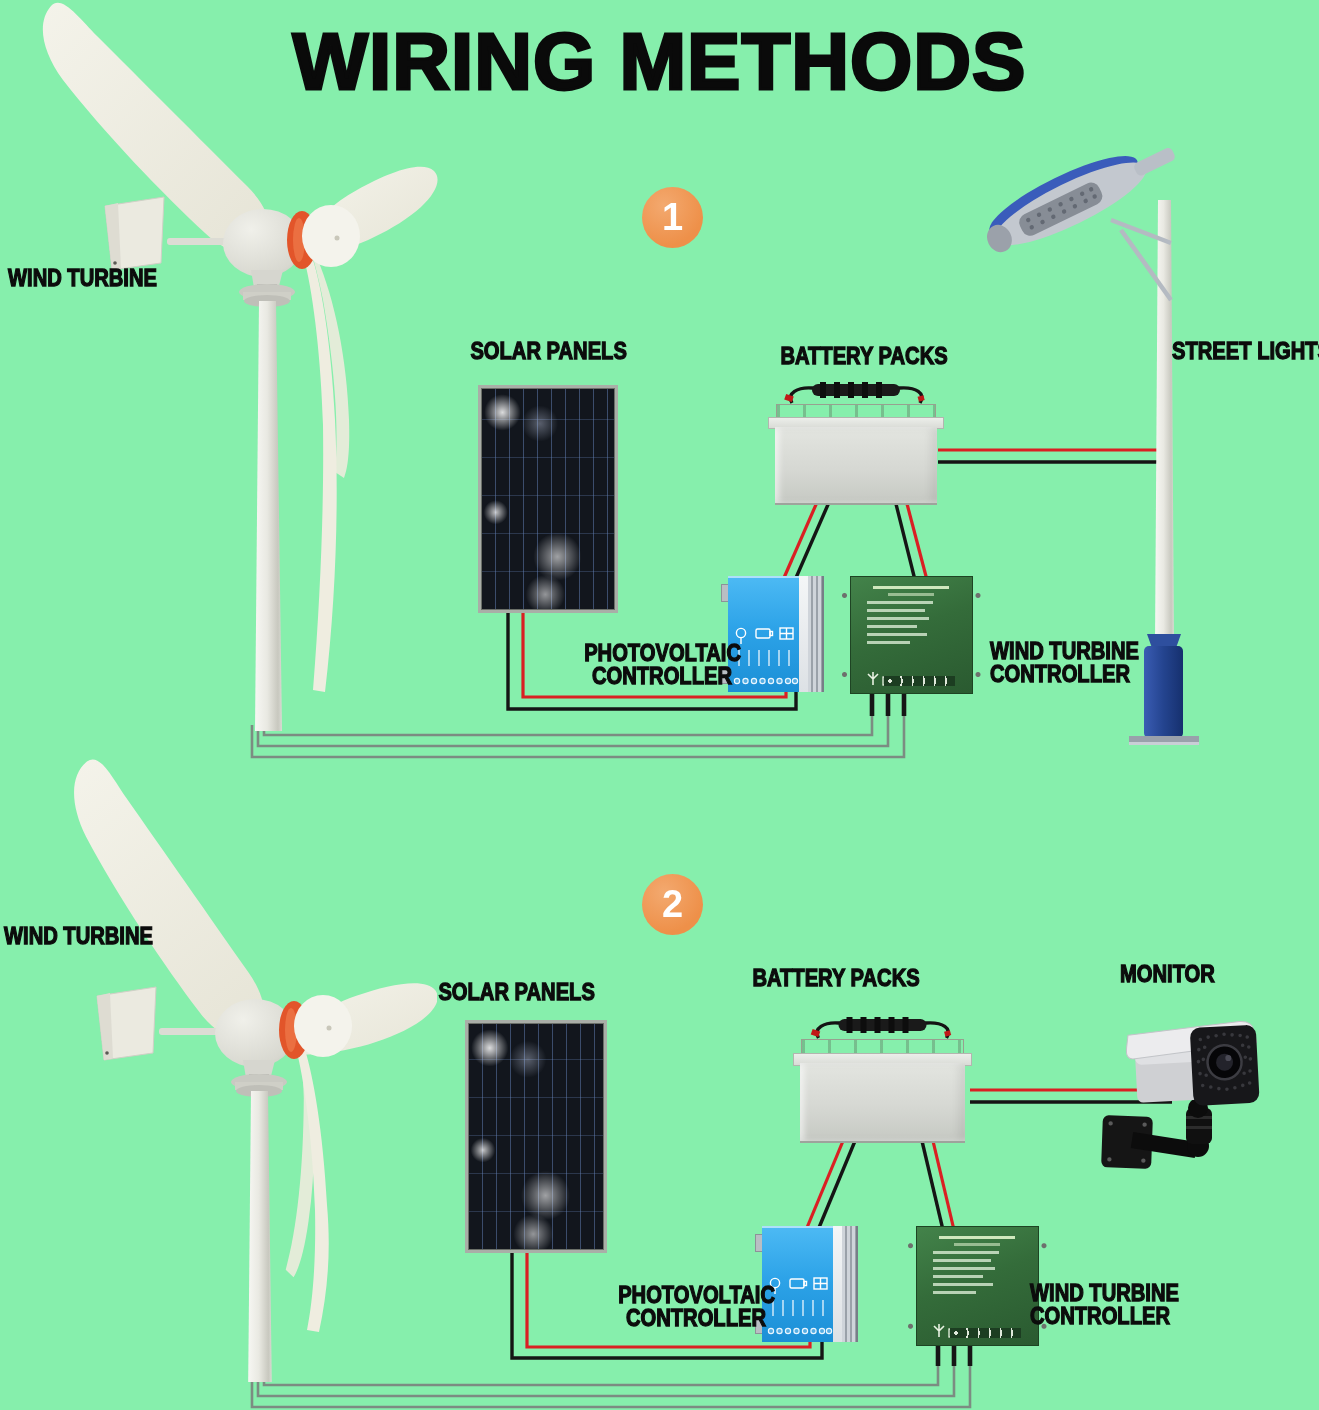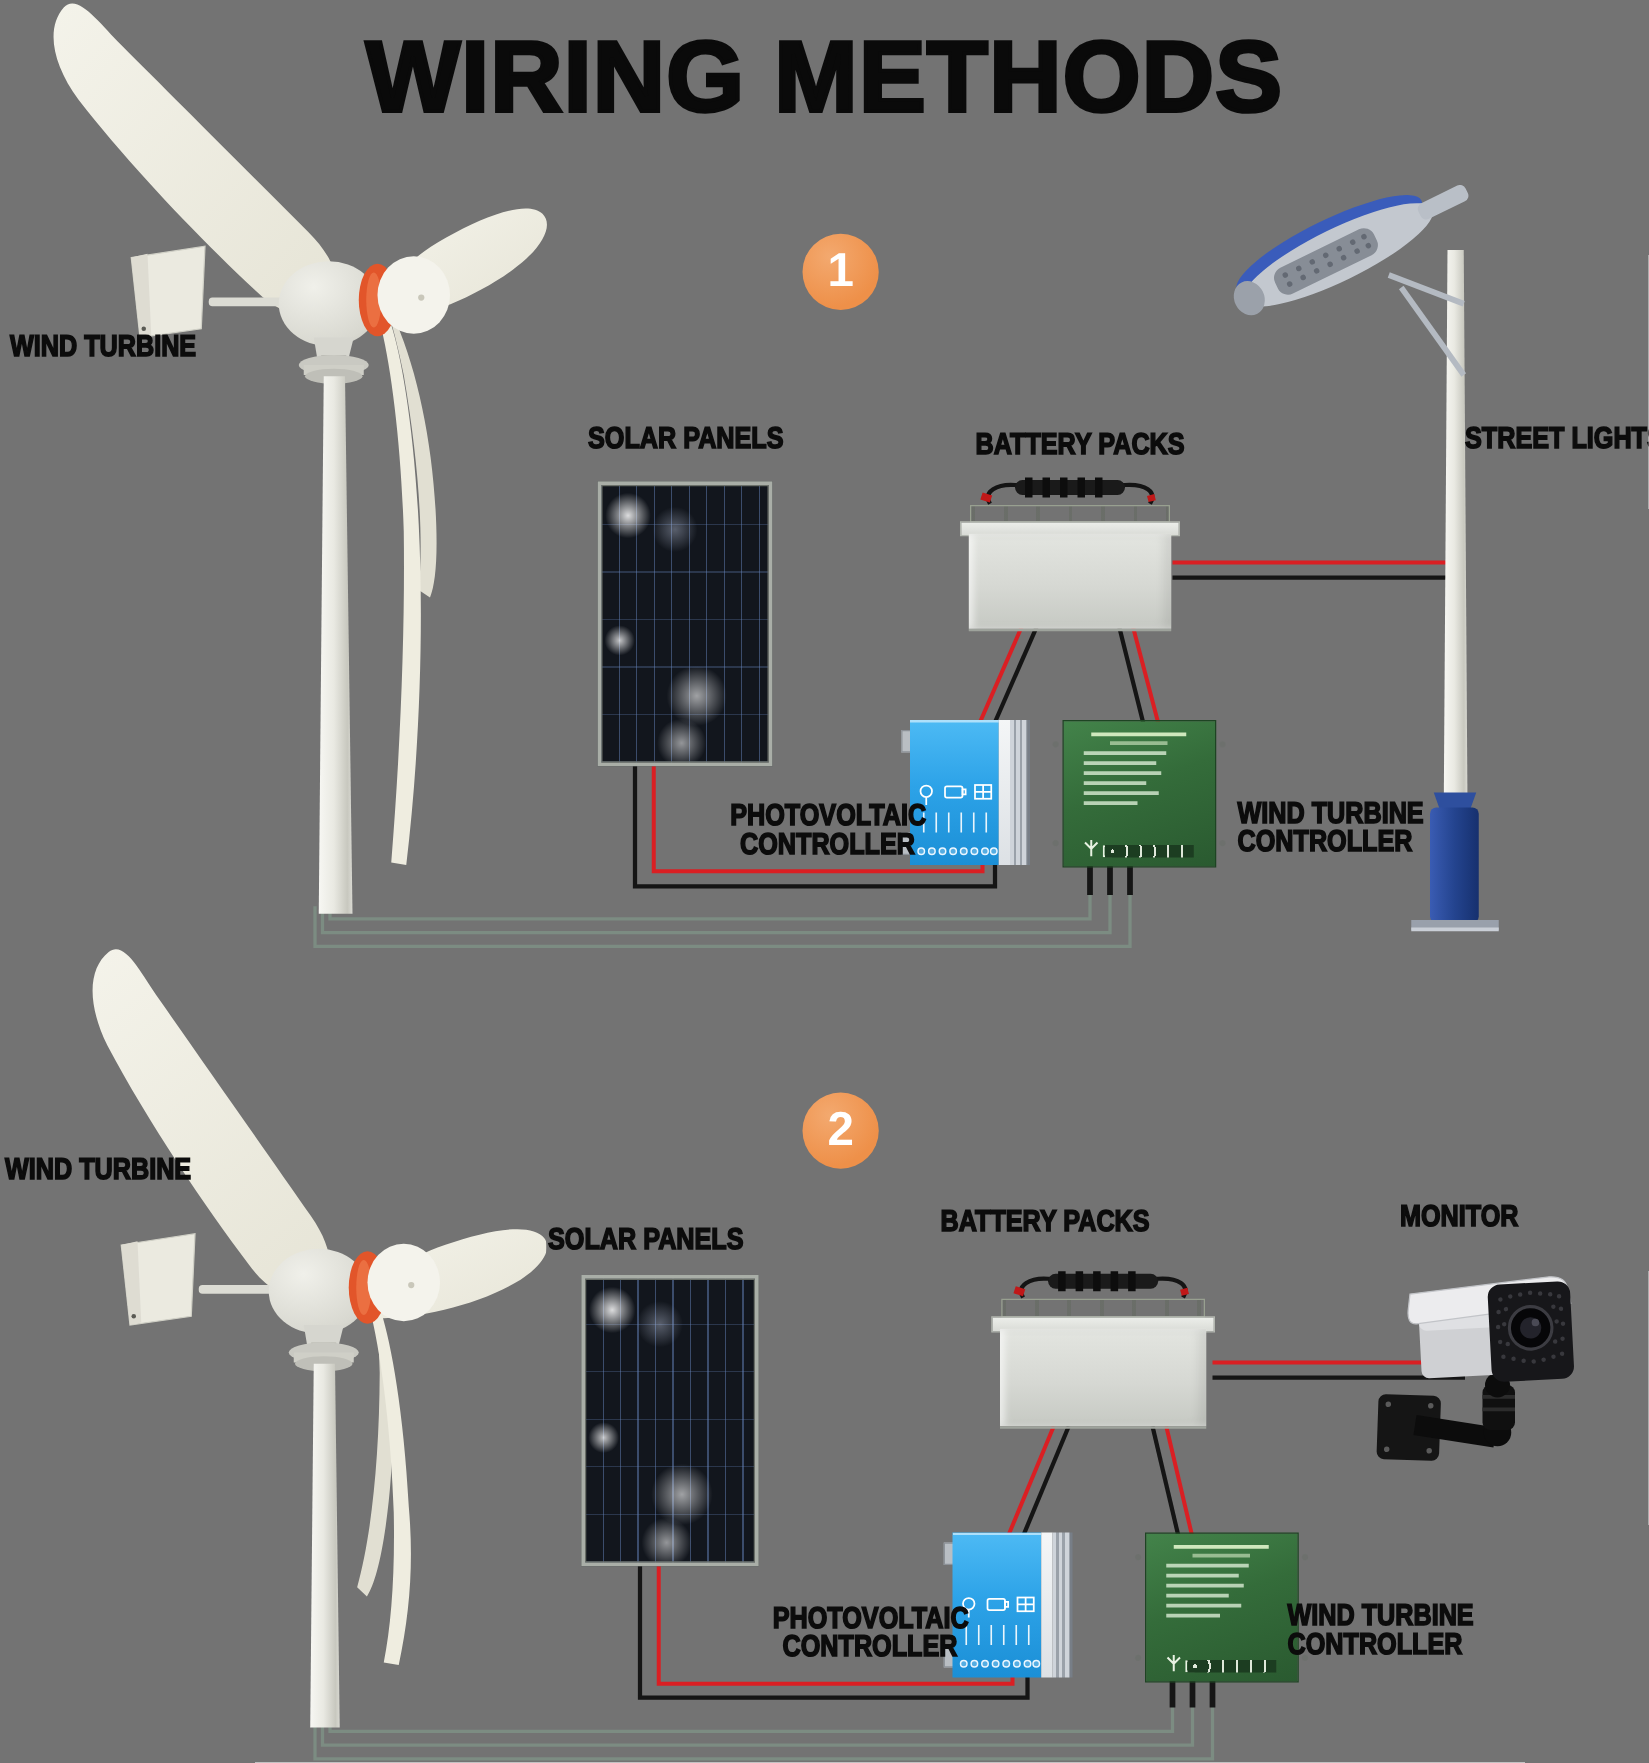--- a/index.html
+++ b/index.html
@@ -1,16 +1,16 @@
 <!DOCTYPE html>
 <html><head>
 <meta charset="utf-8">
 <style>
   html,body{margin:0;padding:0;background:#fff;}
-  #canvas{position:relative;width:1319px;height:1410px;background:#737373;overflow:hidden;
+  #canvas{position:relative;width:1319px;height:1410px;background:#86efac;overflow:hidden;
           font-family:"Liberation Sans",sans-serif;}
   .abs{position:absolute;}
   
   .title{left:0;right:0;top:16px;text-align:center;font-size:80px;font-weight:bold;color:#0a0a0a;
          -webkit-text-stroke:3px #0a0a0a;letter-spacing:1px;z-index:9;}
   .label{font-size:24px;font-weight:bold;color:#0c0c0c;-webkit-text-stroke:1.3px #0c0c0c;
          line-height:.96;white-space:nowrap;z-index:9;}
   .cond{transform:scaleX(.84);}
   .al{transform-origin:left top;}
   .ar{transform-origin:right top;text-align:right;}

